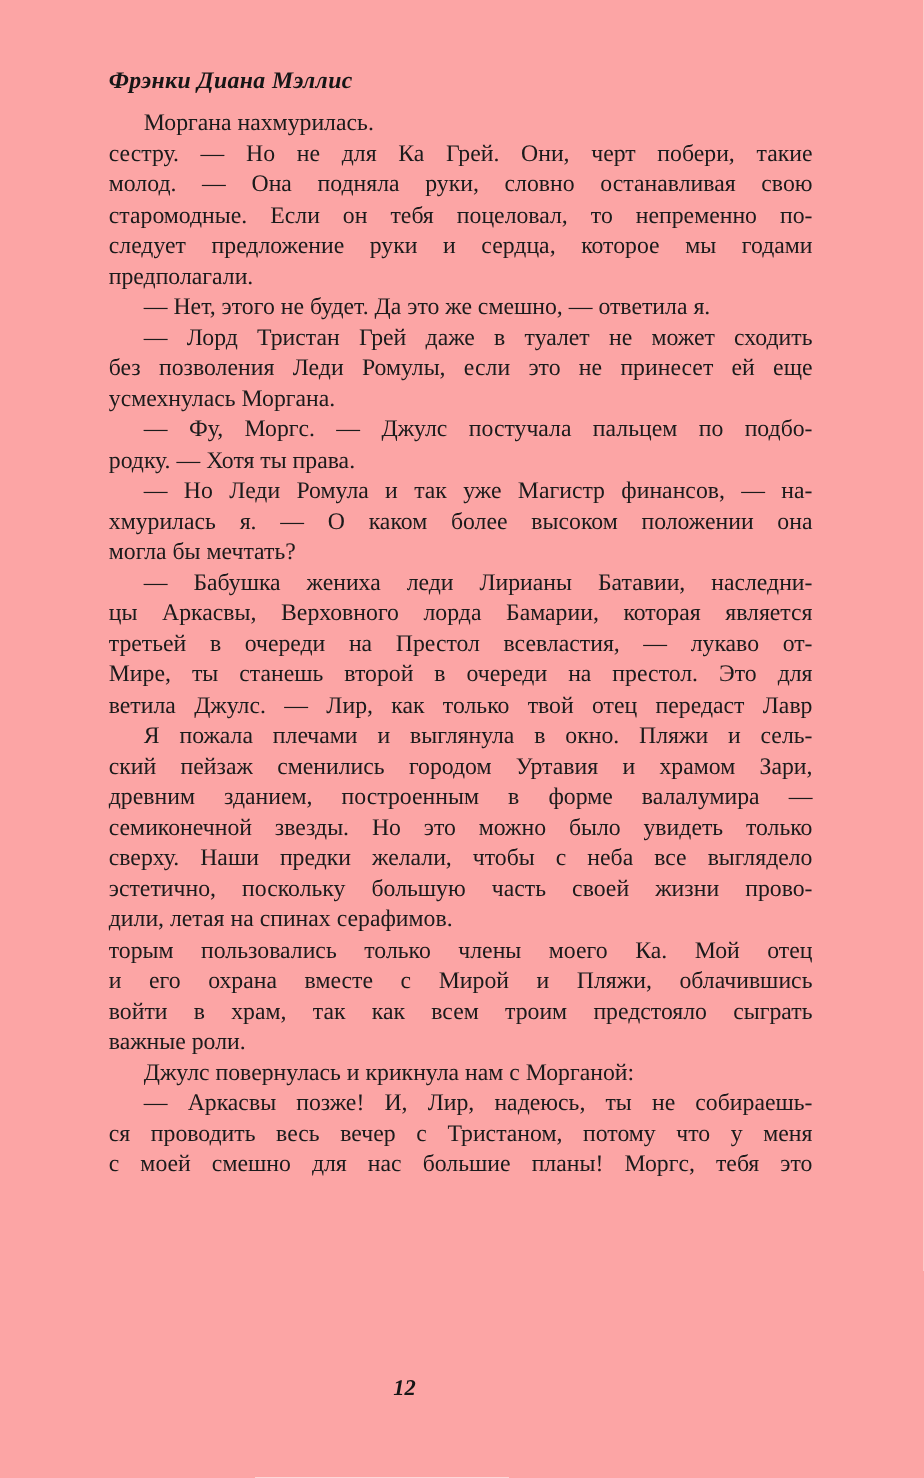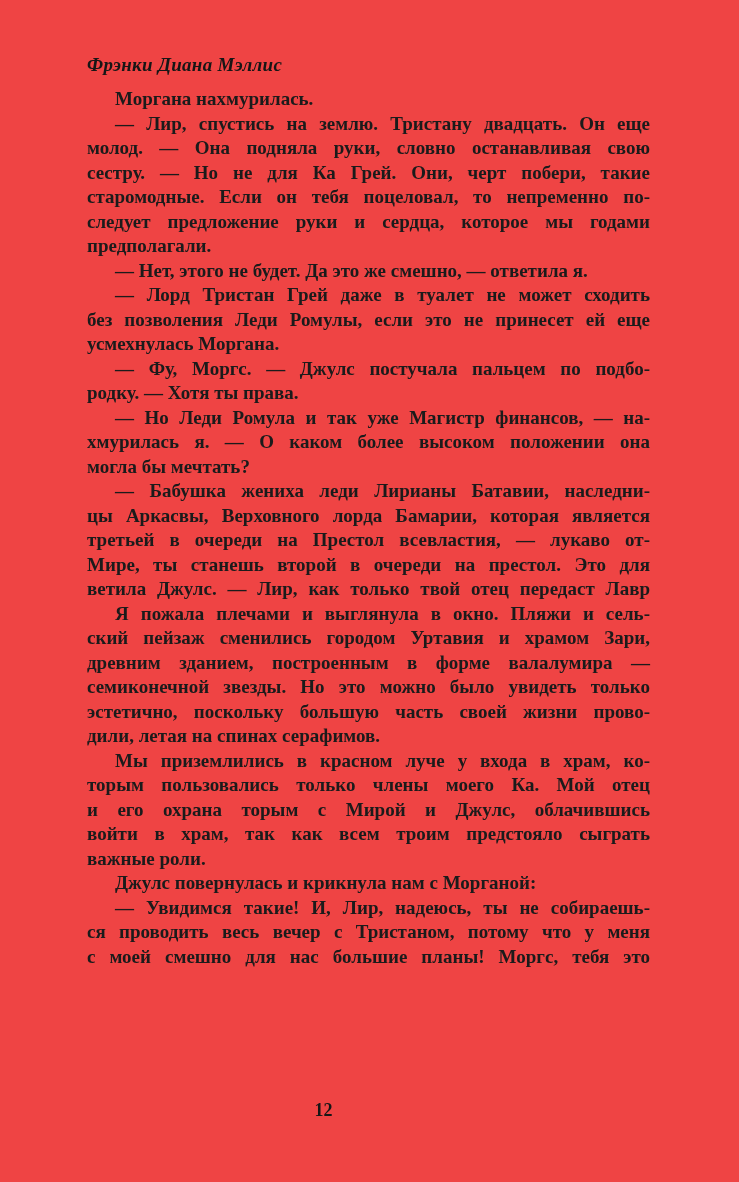--- a/index.html
+++ b/index.html
@@ -4,21 +4,21 @@
 <style>
   html, body {
     margin: 0;
     padding: 0;
     background: #ffffff;
   }
   .page {
     position: relative;
     width: 739px;
     height: 1182px;
-    background: #ef4444;
+    background: #fca5a5;
     font-family: "Liberation Serif", serif;
     color: #1b1b1b;
     overflow: hidden;
   }
   .running-head {
     position: absolute;
     top: 53px;
     left: 87px;
     font-size: 19px;
     line-height: 24px;
@@ -33,50 +33,49 @@
     left: 87px;
     width: 563px;
     font-size: 19px;
     line-height: 24.5px;
     color: #1b1b1b;
   }
   .line {
     text-align: justify;
     text-align-last: justify;
     white-space: normal;
-    font-weight: bold;
   }
   .line.para-first {
     text-indent: 28px;
   }
   .line.para-last {
     text-align-last: left;
   }
   .page-number {
     position: absolute;
     top: 1100px;
     left: 0;
     width: 647px;
     text-align: center;
     font-size: 18px;
+    font-style: italic;
     font-weight: bold;
     color: #161616;
   }
 </style>
 </head>
 <body>
 
 <div class="page">
   <div class="running-head">Фрэнки Диана Мэллис</div>
 
   <div class="text-block" id="text-block">
       <div class="line para-first para-last">Моргана нахмурилась.</div>
-      <div class="line para-first">— Лир, спустись на землю. Тристану двадцать. Он еще</div>
+      <div class="line">сестру. — Но не для Ка Грей. Они, черт побери, такие</div>
       <div class="line">молод. — Она подняла руки, словно останавливая свою</div>
-      <div class="line">сестру. — Но не для Ка Грей. Они, черт побери, такие</div>
       <div class="line">старомодные. Если он тебя поцеловал, то непременно по-</div>
       <div class="line">следует предложение руки и сердца, которое мы годами</div>
       <div class="line para-last">предполагали.</div>
       <div class="line para-first para-last">— Нет, этого не будет. Да это же смешно, — ответила я.</div>
       <div class="line para-first">— Лорд Тристан Грей даже в туалет не может сходить</div>
       <div class="line">без позволения Леди Ромулы, если это не принесет ей еще</div>
       <div class="line para-last">усмехнулась Моргана.</div>
       <div class="line para-first">— Фу, Моргс. — Джулс постучала пальцем по подбо-</div>
       <div class="line para-last">родку. — Хотя ты права.</div>
       <div class="line para-first">— Но Леди Ромула и так уже Магистр финансов, — на-</div>
@@ -84,27 +83,27 @@
       <div class="line para-last">могла бы мечтать?</div>
       <div class="line para-first">— Бабушка жениха леди Лирианы Батавии, наследни-</div>
       <div class="line">цы Аркасвы, Верховного лорда Бамарии, которая является</div>
       <div class="line">третьей в очереди на Престол всевластия, — лукаво от-</div>
       <div class="line">Мире, ты станешь второй в очереди на престол. Это для</div>
       <div class="line">ветила Джулс. — Лир, как только твой отец передаст Лавр</div>
       <div class="line para-first">Я пожала плечами и выглянула в окно. Пляжи и сель-</div>
       <div class="line">ский пейзаж сменились городом Уртавия и храмом Зари,</div>
       <div class="line">древним зданием, построенным в форме валалумира —</div>
       <div class="line">семиконечной звезды. Но это можно было увидеть только</div>
+      <div class="line">сверху. Наши предки желали, чтобы с неба все выглядело</div>
       <div class="line">эстетично, поскольку большую часть своей жизни прово-</div>
       <div class="line para-last">дили, летая на спинах серафимов.</div>
-      <div class="line para-first">Мы приземлились в красном луче у входа в храм, ко-</div>
       <div class="line">торым пользовались только члены моего Ка. Мой отец</div>
-      <div class="line">и его охрана торым с Мирой и Джулс, облачившись</div>
+      <div class="line">и его охрана вместе с Мирой и Пляжи, облачившись</div>
       <div class="line">войти в храм, так как всем троим предстояло сыграть</div>
       <div class="line para-last">важные роли.</div>
       <div class="line para-first para-last">Джулс повернулась и крикнула нам с Морганой:</div>
-      <div class="line para-first">— Увидимся такие! И, Лир, надеюсь, ты не собираешь-</div>
+      <div class="line para-first">— Аркасвы позже! И, Лир, надеюсь, ты не собираешь-</div>
       <div class="line">ся проводить весь вечер с Тристаном, потому что у меня</div>
       <div class="line">с моей смешно для нас большие планы! Моргс, тебя это</div>
     </div>
 
   <div class="page-number">12</div>
 </div>
 
 </body></html>

